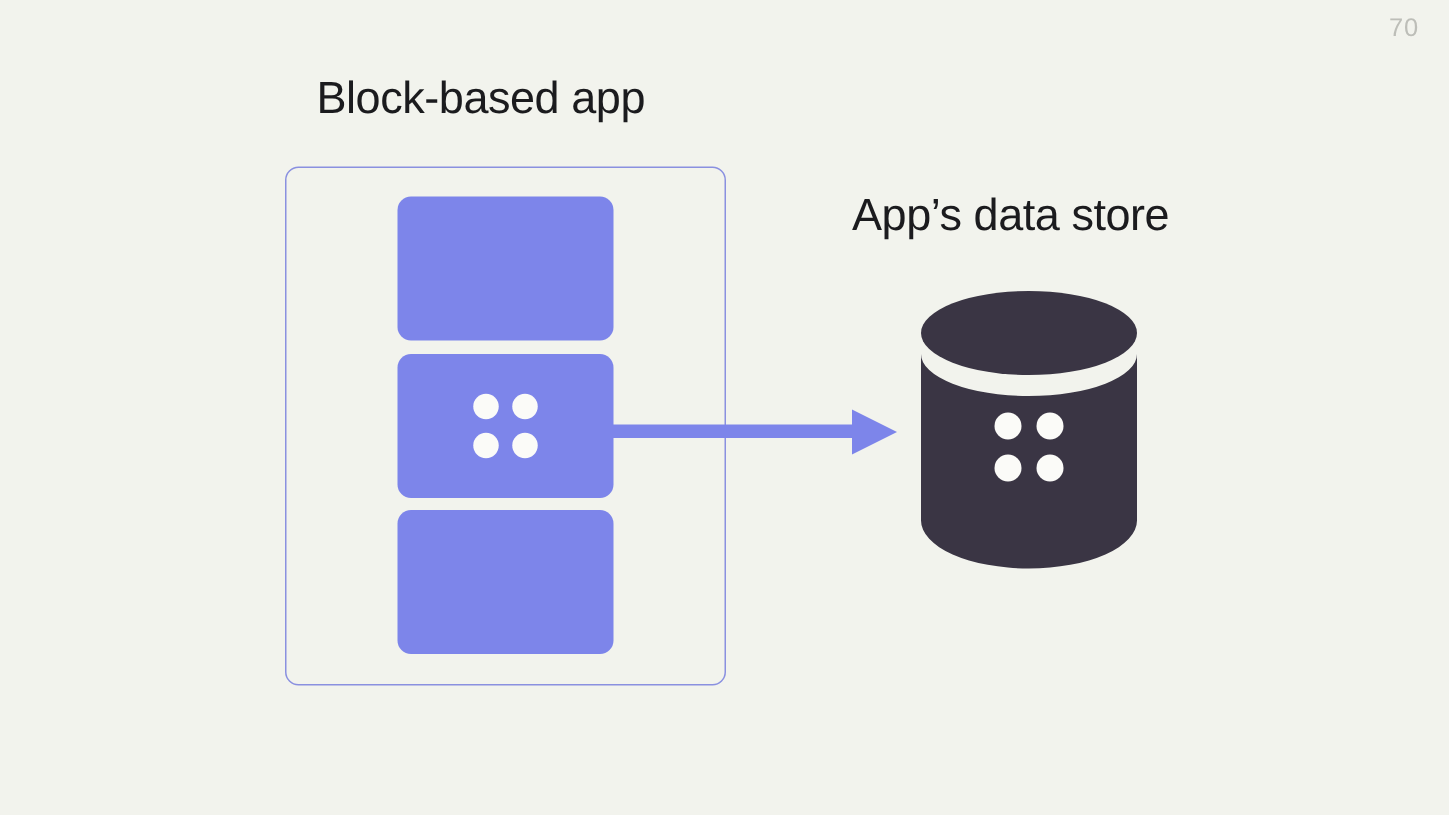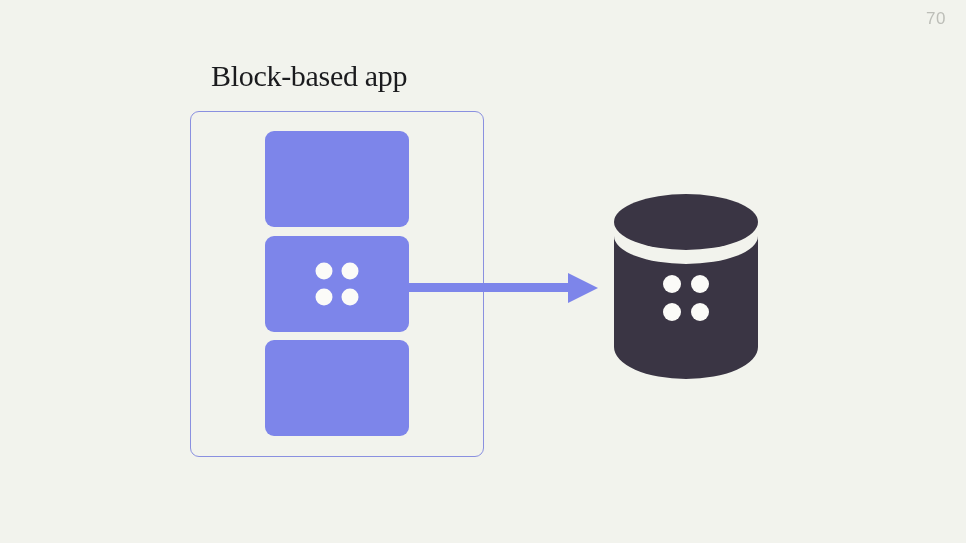--- a/index.html
+++ b/index.html
@@ -31,22 +31,21 @@
     position: absolute;
     color: #1b1b1e;
     font-size: 30px;
     font-weight: 400;
     letter-spacing: -0.3px;
     white-space: nowrap;
     font-family: "Liberation Sans", sans-serif;
   }
   .label-app {
     left: 211px;
-    top: 59px;
-    font-family: Liberation Serif, serif;
+    top: 49px;
   }
   .label-store {
     left: 568px;
     top: 127px;
   }
   .app-container {
     position: absolute;
     left: 190px;
     top: 111px;
     width: 294px;
@@ -148,14 +147,15 @@
     <path d="M4,44 L4,155 A72,32 0 0 0 148,155 L148,44 A72,28 0 0 1 4,44 Z" fill="#3a3544"></path>
   </svg>
 
   <div class="cyl-dots">
     <div class="cyl-dot"></div>
     <div class="cyl-dot"></div>
     <div class="cyl-dot"></div>
     <div class="cyl-dot"></div>
   </div>
 
+  <div class="label label-store">App’s data store</div>
 
 </div>
 
 </body></html>

